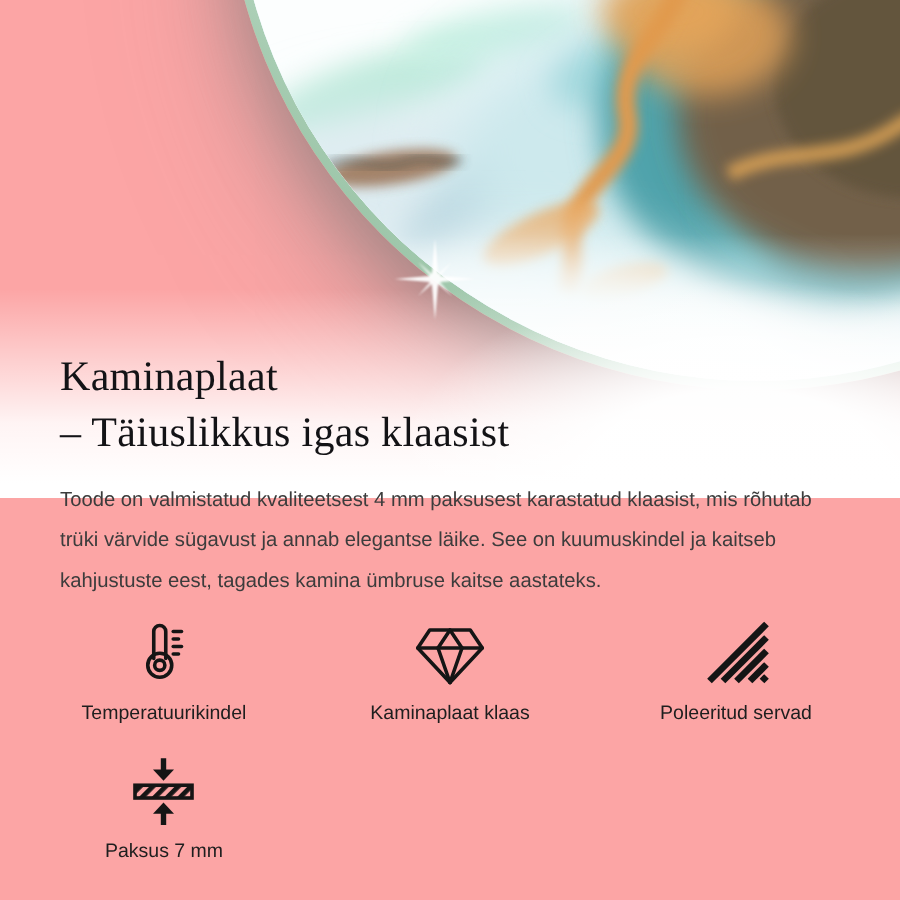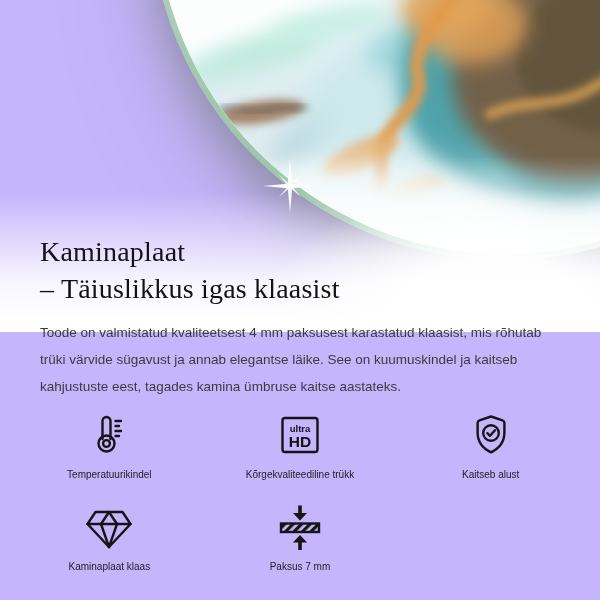--- a/index.html
+++ b/index.html
@@ -1,16 +1,16 @@
 <!DOCTYPE html>
 <html><head>
 <meta charset="utf-8">
 <style>
   html,body{margin:0;padding:0;background:#fff;}
-  .page{position:relative;width:600px;height:600px;background:#c4b5fd;overflow:hidden;
+  .page{position:relative;width:600px;height:600px;background:#fca5a5;overflow:hidden;
         font-family:"Liberation Sans",sans-serif;}
 
   
   .hero{position:absolute;top:0;left:0;width:600px;height:332px;overflow:hidden;z-index:1;}
   .plate{position:absolute;left:150px;top:-450px;width:710px;height:710px;border-radius:50%;
          background:linear-gradient(45deg,#679a7e 0%,#9fc7ab 15%,#cfe6d6 32%,#eef6f0 52%,#ffffff 72%);
          box-shadow:0 22px 46px rgba(105,110,108,.48),0 48px 95px rgba(135,140,138,.30);}
   .plate-inner{position:absolute;inset:6px;border-radius:50%;overflow:hidden;background:#d9ecef;}
   .plate-inner svg{position:absolute;left:0;top:0;width:100%;height:100%;}
   .sparkle{position:absolute;left:261px;top:157px;width:58px;height:58px;}
@@ -22,21 +22,21 @@
   .content{position:relative;z-index:2;padding:0 40px;}
   .heading{margin:233px 0 0;font-family:"Liberation Serif",serif;font-weight:400;
            font-size:28px;line-height:37px;color:#131316;letter-spacing:.2px;}
   .heading span{display:block;}
   .desc{margin:12px 0 4px;font-size:13.5px;line-height:27px;color:#3c3c3c;max-width:528px;}
 
   
   .features{margin:12px -26px 0;display:grid;grid-template-columns:repeat(3,1fr);row-gap:22px;}
   .feature{display:flex;flex-direction:column;align-items:center;text-align:center;}
   .feature .icon{height:46px;display:flex;align-items:flex-end;justify-content:center;}
-  .feature .label{margin-top:9px;font-size:10px;line-height:15px;color:#1e1e1e;}
+  .feature .label{margin-top:9px;font-size:13px;line-height:15px;color:#1e1e1e;}
   .icon svg{display:block;}
   .icon .stroke{fill:none;stroke:#151515;stroke-width:2.4;stroke-linecap:round;stroke-linejoin:round;}
   .icon .fillb{fill:#151515;stroke:none;}
   .icon text{font-family:"Liberation Sans",sans-serif;font-weight:bold;fill:#111;}
 </style>
 </head>
 <body>
 
 <div class="page">
 
@@ -120,57 +120,51 @@
             <circle class="stroke" cx="20.5" cy="31.5" r="3.4"></circle>
             <line class="stroke" x1="29.5" y1="9" x2="35" y2="9"></line>
             <line class="stroke" x1="29.5" y1="14" x2="33" y2="14"></line>
             <line class="stroke" x1="29.5" y1="19" x2="35" y2="19"></line>
             <line class="stroke" x1="29.5" y1="24" x2="33" y2="24"></line>
           </svg>
         </div>
         <div class="label">Temperatuurikindel</div>
       </div>
 
-      <div class="feature">
-        <div class="icon">
-          <svg width="46" height="46" viewBox="0 0 46 46">
-            <rect class="stroke" x="5.5" y="6" width="35" height="34" rx="2.5" stroke-width="2.8"></rect>
-            <text x="23" y="19.5" font-size="9.5" text-anchor="middle">ultra</text>
-            <text x="23" y="34.5" font-size="15.5" text-anchor="middle">HD</text>
-          </svg>
-        </div>
-        <div class="label">Kõrgekvaliteediline trükk</div>
-      </div>
 
-      <div class="feature">
-        <div class="icon">
-          <svg width="46" height="46" viewBox="0 0 46 46">
-            <path class="stroke" d="M23,4.5 L34.5,8.3 C35.6,8.7 36.4,9.4 36.4,10.8 V20.5 C36.4,29.8 30.8,36.6 23,40.3 C15.2,36.6 9.6,29.8 9.6,20.5 V10.8 C9.6,9.4 10.4,8.7 11.5,8.3 Z"></path>
-            <circle class="stroke" cx="23" cy="21" r="7.8"></circle>
-            <path class="stroke" d="M19.4,21.2 l2.6,2.6 5,-5.6"></path>
-          </svg>
-        </div>
-        <div class="label">Kaitseb alust</div>
-      </div>
 
       <div class="feature">
         <div class="icon">
           <svg width="46" height="42" viewBox="0 0 46 42">
             <g class="stroke" stroke-width="2.1">
               <polygon points="1.5,16 9.5,4 36.5,4 44.5,16 23,39"></polygon>
               <line x1="1.5" y1="16" x2="44.5" y2="16"></line>
               <polyline points="15,16 23,4 31,16"></polyline>
               <line x1="15" y1="16" x2="23" y2="39"></line>
               <line x1="31" y1="16" x2="23" y2="39"></line>
             </g>
           </svg>
         </div>
         <div class="label">Kaminaplaat klaas</div>
       </div>
 
+      <div class="feature">
+        <div class="icon">
+          <svg width="46" height="46" viewBox="0 0 46 46">
+            <g stroke="#151515" stroke-width="4.4" fill="none">
+              <line x1="5" y1="42" x2="43" y2="4"></line>
+              <line x1="14" y1="42" x2="43" y2="13"></line>
+              <line x1="23" y1="42" x2="43" y2="22"></line>
+              <line x1="32" y1="42" x2="43" y2="31"></line>
+              <line x1="40" y1="42" x2="43" y2="39"></line>
+            </g>
+          </svg>
+        </div>
+        <div class="label">Poleeritud servad</div>
+      </div>
 
       <div class="feature">
         <div class="icon">
           <svg width="46" height="46" viewBox="0 0 46 46">
             <defs>
               <pattern id="hatch" width="6" height="6" patternUnits="userSpaceOnUse" patternTransform="rotate(45)">
                 <rect width="3.2" height="6" fill="#151515"></rect>
               </pattern>
             </defs>
             <rect x="21.2" y="1.5" width="3.6" height="8" class="fillb"></rect>

